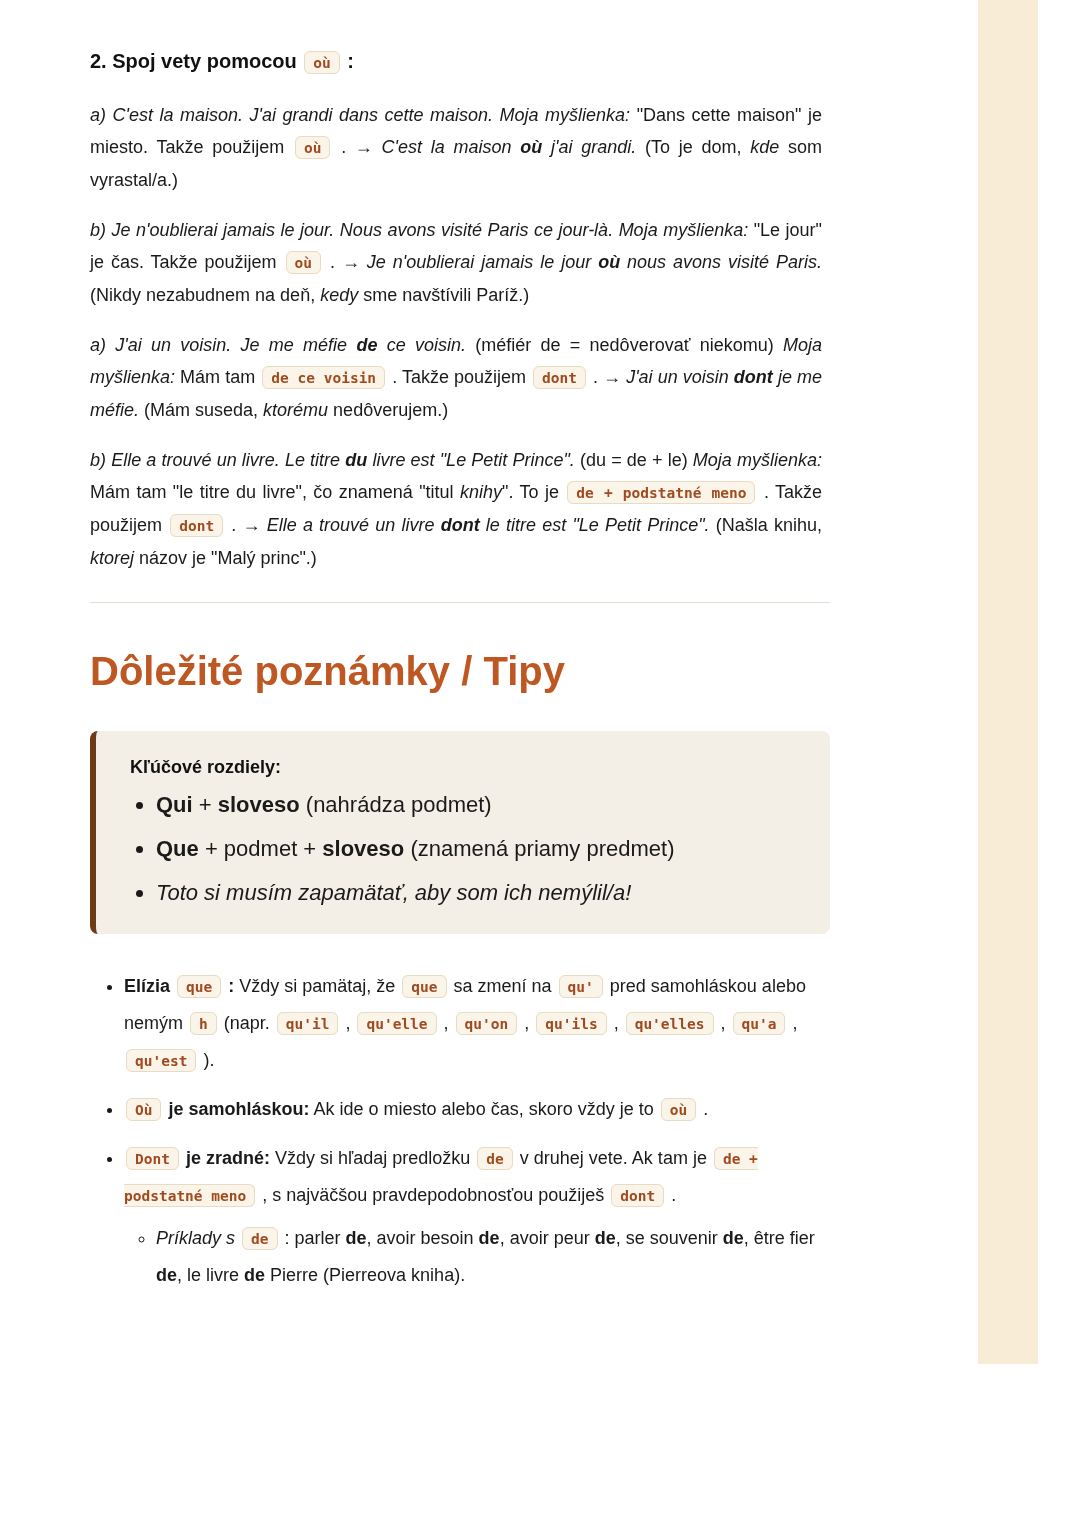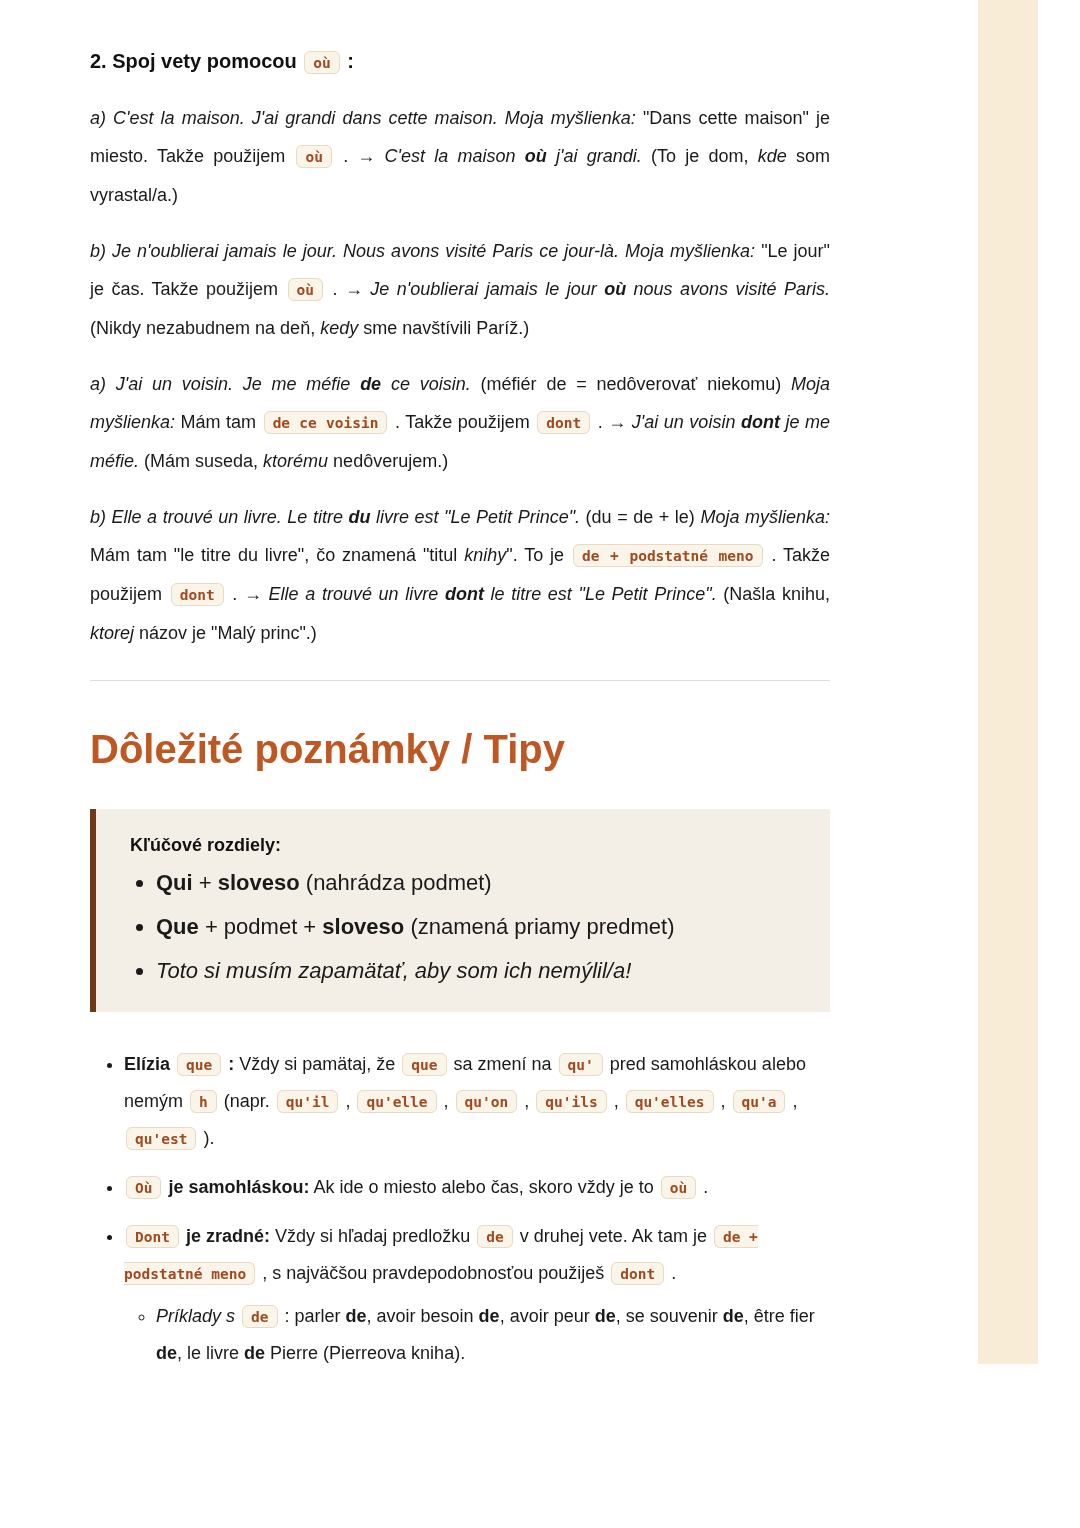--- a/index.html
+++ b/index.html
@@ -29,22 +29,22 @@
   }
   .sub-heading {
     font-size: 20px;
     font-weight: 700;
     color: #111111;
     margin: 0 0 26px 0;
   }
   .sub-heading + .para { margin-top: 0; }
   .para {
     font-size: 18px;
-    line-height: 38px;
-    margin: 0 0 18px 0;
+    line-height: 32px;
+    margin: 0 8px 18px 0;
     text-align: justify;
   }
   .section-gap { margin-top: 30px; }
   .run-i  { font-style: italic; }
   .run-b  { font-weight: 700; }
   .run-bi { font-weight: 700; font-style: italic; }
   .run-code {
     font-family: "DejaVu Sans Mono", "Liberation Mono", monospace;
     font-size: 14.5px;
     font-weight: 700;
@@ -63,21 +63,21 @@
   .big-heading {
     font-size: 40px;
     font-weight: 700;
     color: #bf5722;
     margin: 44px 0 0 0;
     line-height: 1.2;
   }
   .callout {
     background: #f4efe6;
     border-left: 6px solid #6e3a16;
-    border-radius: 0;
+    border-radius: 8px;
     padding: 26px 28px 26px 34px;
     margin: 36px 0 0 0;
   }
   .callout-title {
     font-size: 18px;
     font-weight: 700;
     margin: 0 0 12px 0;
     color: #111111;
   }
   .callout-list {

